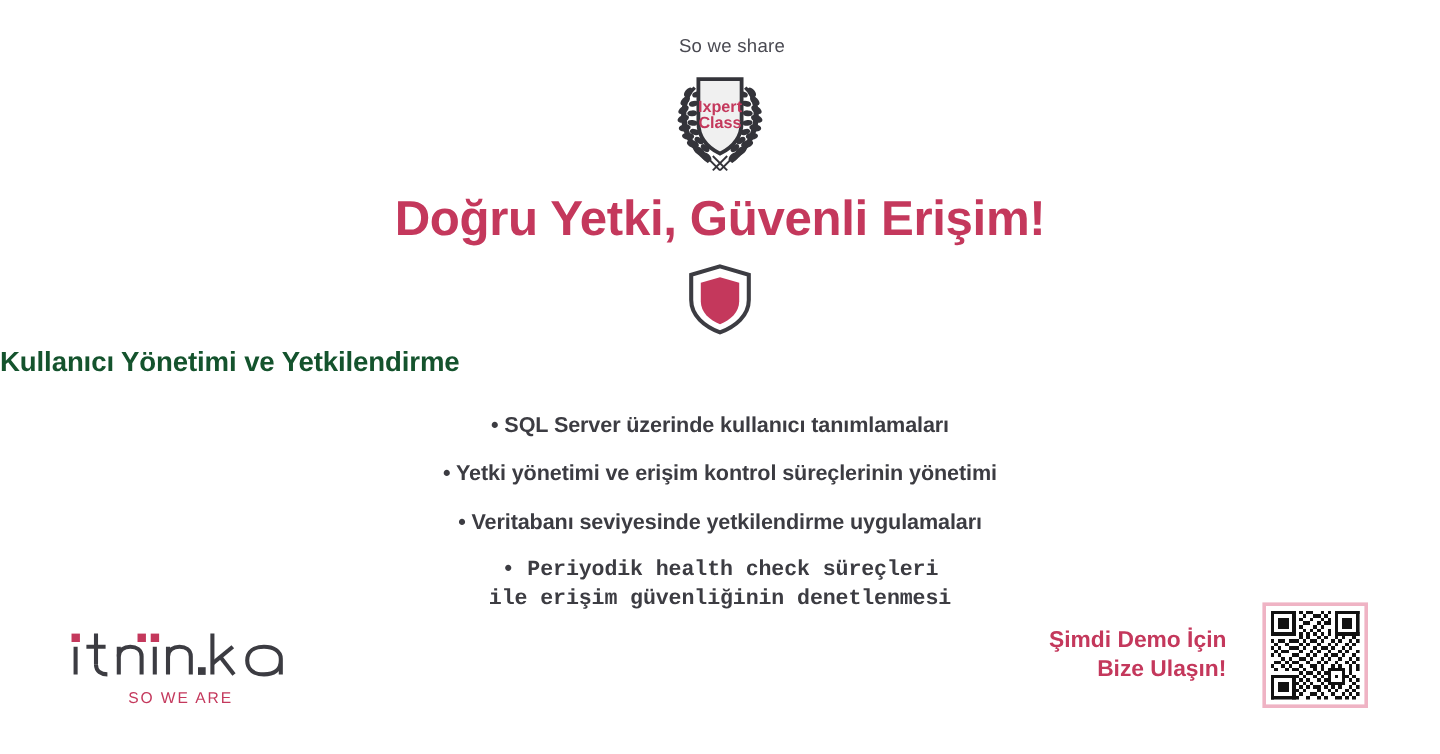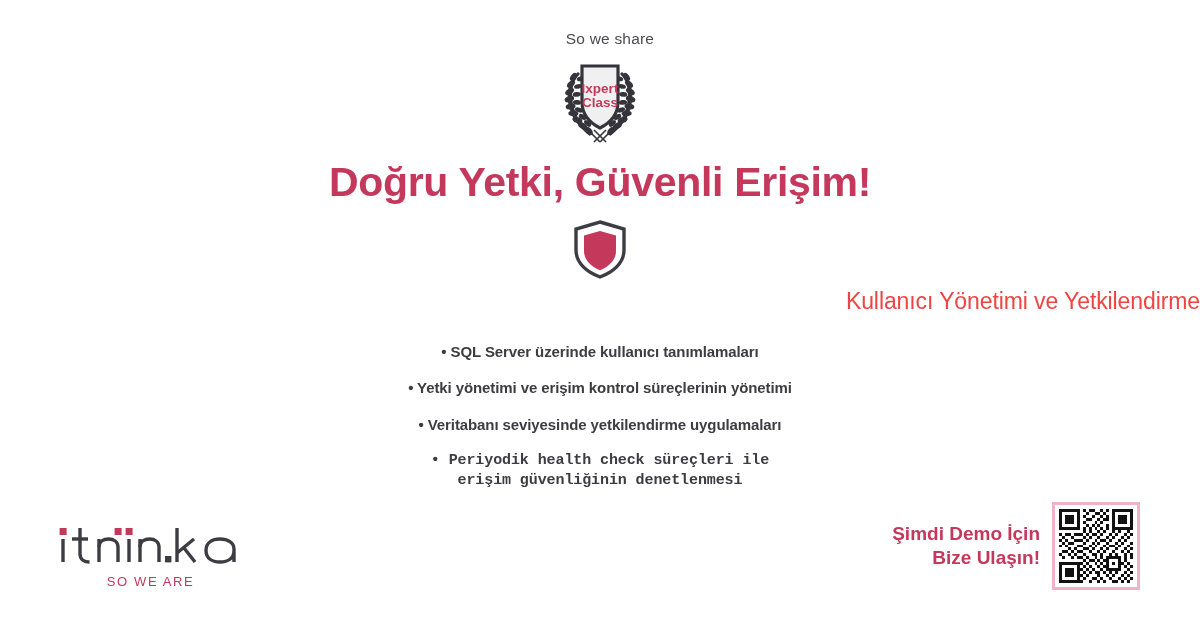--- a/index.html
+++ b/index.html
@@ -51,38 +51,38 @@
     position:absolute;
     top:218px; left:0; right:0;
     display:flex; justify-content:center;
   }
   .shield-icon { width:62px; height:62px; display:block; }
 
   
   .subtitle {
     position:absolute;
     top:288px; left:0; right:0;
-    text-align:right;
+    text-align:left;
     font-size:23px;
-    font-weight:normal;
-    color:#ef4444;
+    font-weight:bold;
+    color:#14532d;
     letter-spacing:-.1px;
   }
 
   
   .bullets {
     position:absolute;
     top:334px; left:0; right:0;
     display:flex; flex-direction:column;
     align-items:center;
     gap:0;
   }
   .bullet-item {
     text-align:center;
-    font-size:15px;
+    font-size:18px;
     font-weight:bold;
     color:#3c3c42;
     line-height:1.35;
     padding:8px 0;
     max-width:560px;
     letter-spacing:-.1px;
   }
 
   
   .logo-block {
@@ -98,21 +98,21 @@
     font-size:13px;
     font-weight:normal;
     color:#c4385c;
     letter-spacing:1.6px;
   }
 
   
   .cta-block {
     position:absolute;
     right:60px; top:502px;
-    display:flex; align-items:center; gap:12px;
+    display:flex; align-items:center; gap:30px;
   }
   .cta-text {
     text-align:right;
     font-size:19px;
     font-weight:bold;
     color:#c4385c;
     line-height:1.25;
     white-space:nowrap;
   }
   .qr-frame {

